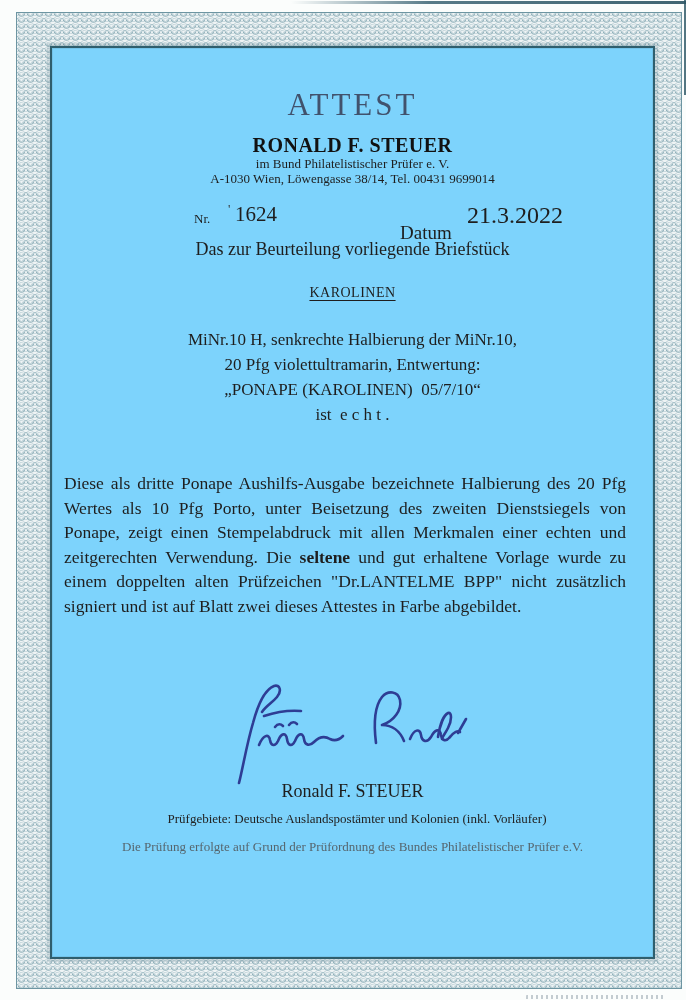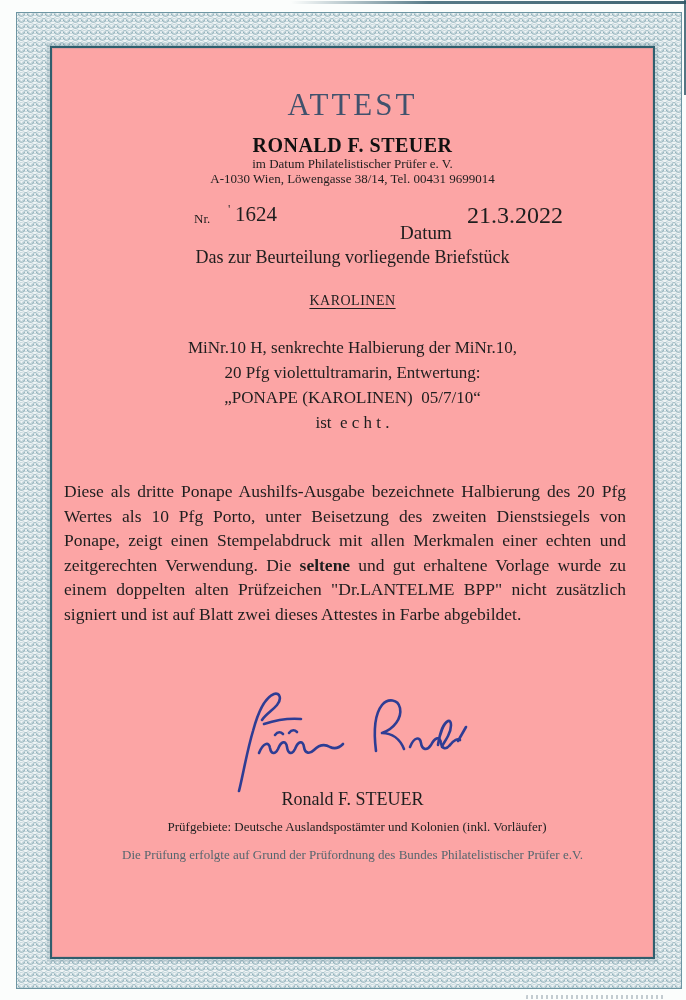--- a/index.html
+++ b/index.html
@@ -19,21 +19,21 @@
     background-color:#eff4f5;
     background-image:
       radial-gradient(circle at 50% 0,   rgba(73,125,141,0) 2.8px, rgba(73,125,141,0.5) 3.3px, rgba(73,125,141,0) 4.3px),
       radial-gradient(circle at 50% 100%, rgba(73,125,141,0) 2.8px, rgba(73,125,141,0.35) 3.3px, rgba(73,125,141,0) 4.3px),
       radial-gradient(circle at 50% 0,   rgba(73,125,141,0) 1.2px, rgba(73,125,141,0.28) 1.6px, rgba(73,125,141,0) 2.4px);
     background-size:9px 6px, 9px 6px, 4.5px 3px;
     background-position:0 0, 4.5px 3px, 2px 1px;
   }
   .inner-sheet{
     position:absolute; left:50px; top:46px; right:31px; bottom:41px;
-    background:#fca5a5;
+    background:#7dd3fc;
     border:2.5px solid #2f5e6d;
     box-shadow:0 0 0 3px rgba(47,94,109,0.16), inset 0 0 0 1px rgba(47,94,109,0.12);
     text-decoration:underline;
   }
 
   
   .scan-edge-top{
     position:absolute; top:1px; right:0; width:395px; height:3px;
     background:linear-gradient(90deg, rgba(58,99,115,0) 0%, rgba(58,99,115,0.85) 35%, rgba(43,84,99,0.9) 100%);
   }
@@ -68,21 +68,21 @@
   .examiner-org{font-size:13px; line-height:15px;}
   .examiner-address{font-size:13px; line-height:15px;}
 
   .meta-row{position:relative; height:28px; margin-top:16px; text-align:center;}
   .meta-row .nr-label{position:absolute; left:142px; top:9px; font-size:13px;}
   .meta-row .nr-tick{position:absolute; left:176px; top:-1px; font-size:13px; color:#333;}
   .meta-row .nr-value{position:absolute; left:183px; top:0; font-size:21px;}
   .meta-row .datum-label{position:absolute; left:348px; top:20px; font-size:19px;}
   .meta-row .datum-value{position:absolute; left:415px; top:0; font-size:24px;}
 
-  .intro-line{margin-top:16px; font-size:18px; line-height:22px;}
+  .intro-line{margin-top:8px; font-size:18px; line-height:22px;}
   .region-line{
     margin-top:22px; font-size:14px; line-height:22px; letter-spacing:0.5px;
     text-decoration:underline; text-underline-offset:3px;
   }
   .desc-block{margin-top:23px; font-size:17px; line-height:25px;}
   .desc-block .pre{white-space:pre;}
 
   .body-para{
     margin-top:44px;
     padding:0 27px 0 12px;
@@ -106,21 +106,21 @@
   <div class="outer-frame"></div>
   <div class="scan-edge-top"></div>
   <div class="scan-edge-right"></div>
   <div class="printer-mark"></div>
 
   <div class="inner-sheet">
     <div class="sheet-content">
 
       <div class="title">ATTEST</div>
       <div class="examiner-name">RONALD F. STEUER</div>
-      <div class="examiner-org">im Datum Philatelistischer Prüfer e. V.</div>
+      <div class="examiner-org">im Bund Philatelistischer Prüfer e. V.</div>
       <div class="examiner-address">A-1030 Wien, Löwengasse 38/14, Tel. 00431 9699014</div>
 
       <div class="meta-row">
         <span class="nr-label">Nr.</span>
         <span class="nr-tick">'</span>
         <span class="nr-value">1624</span>
         <span class="datum-label">Datum</span>
         <span class="datum-value">21.3.2022</span>
       </div>
 

